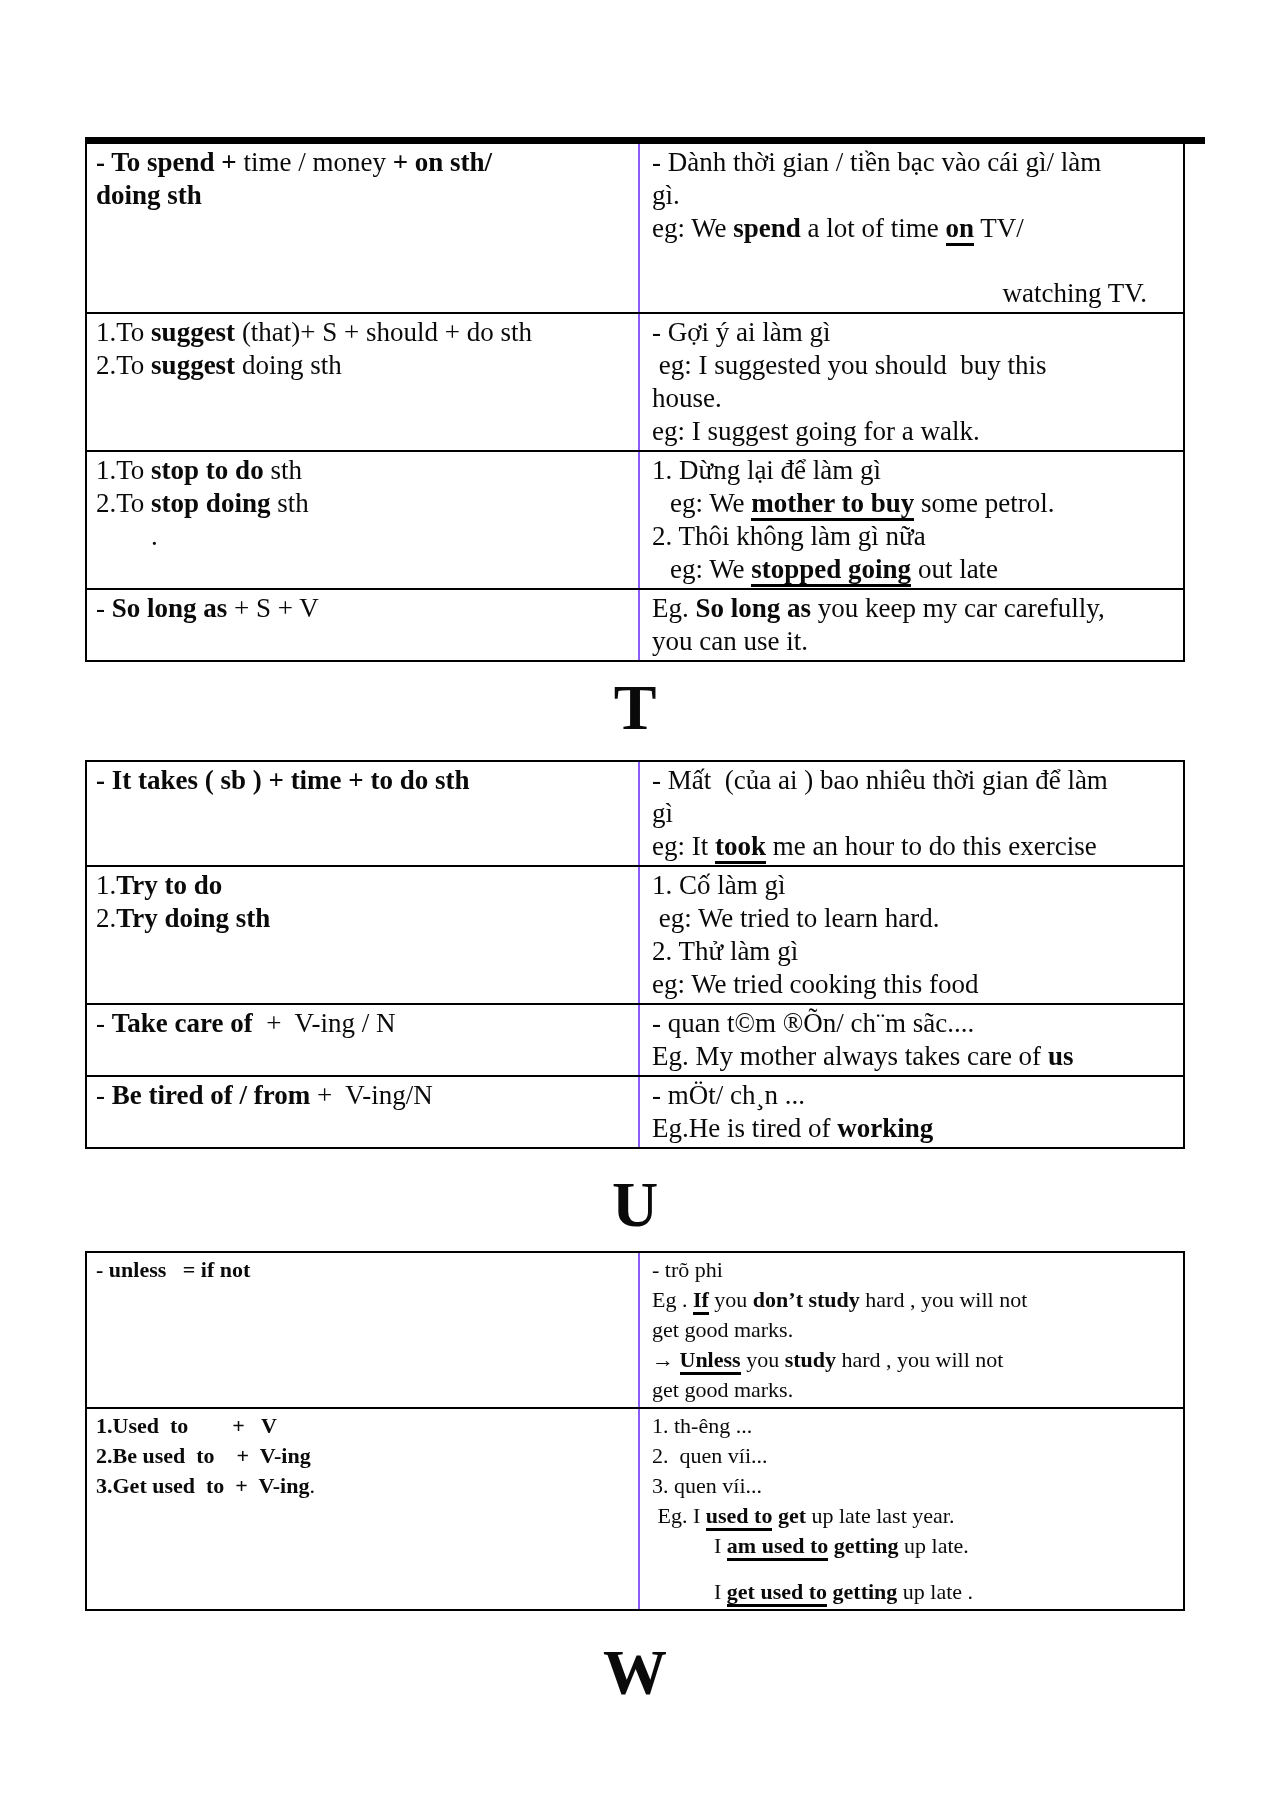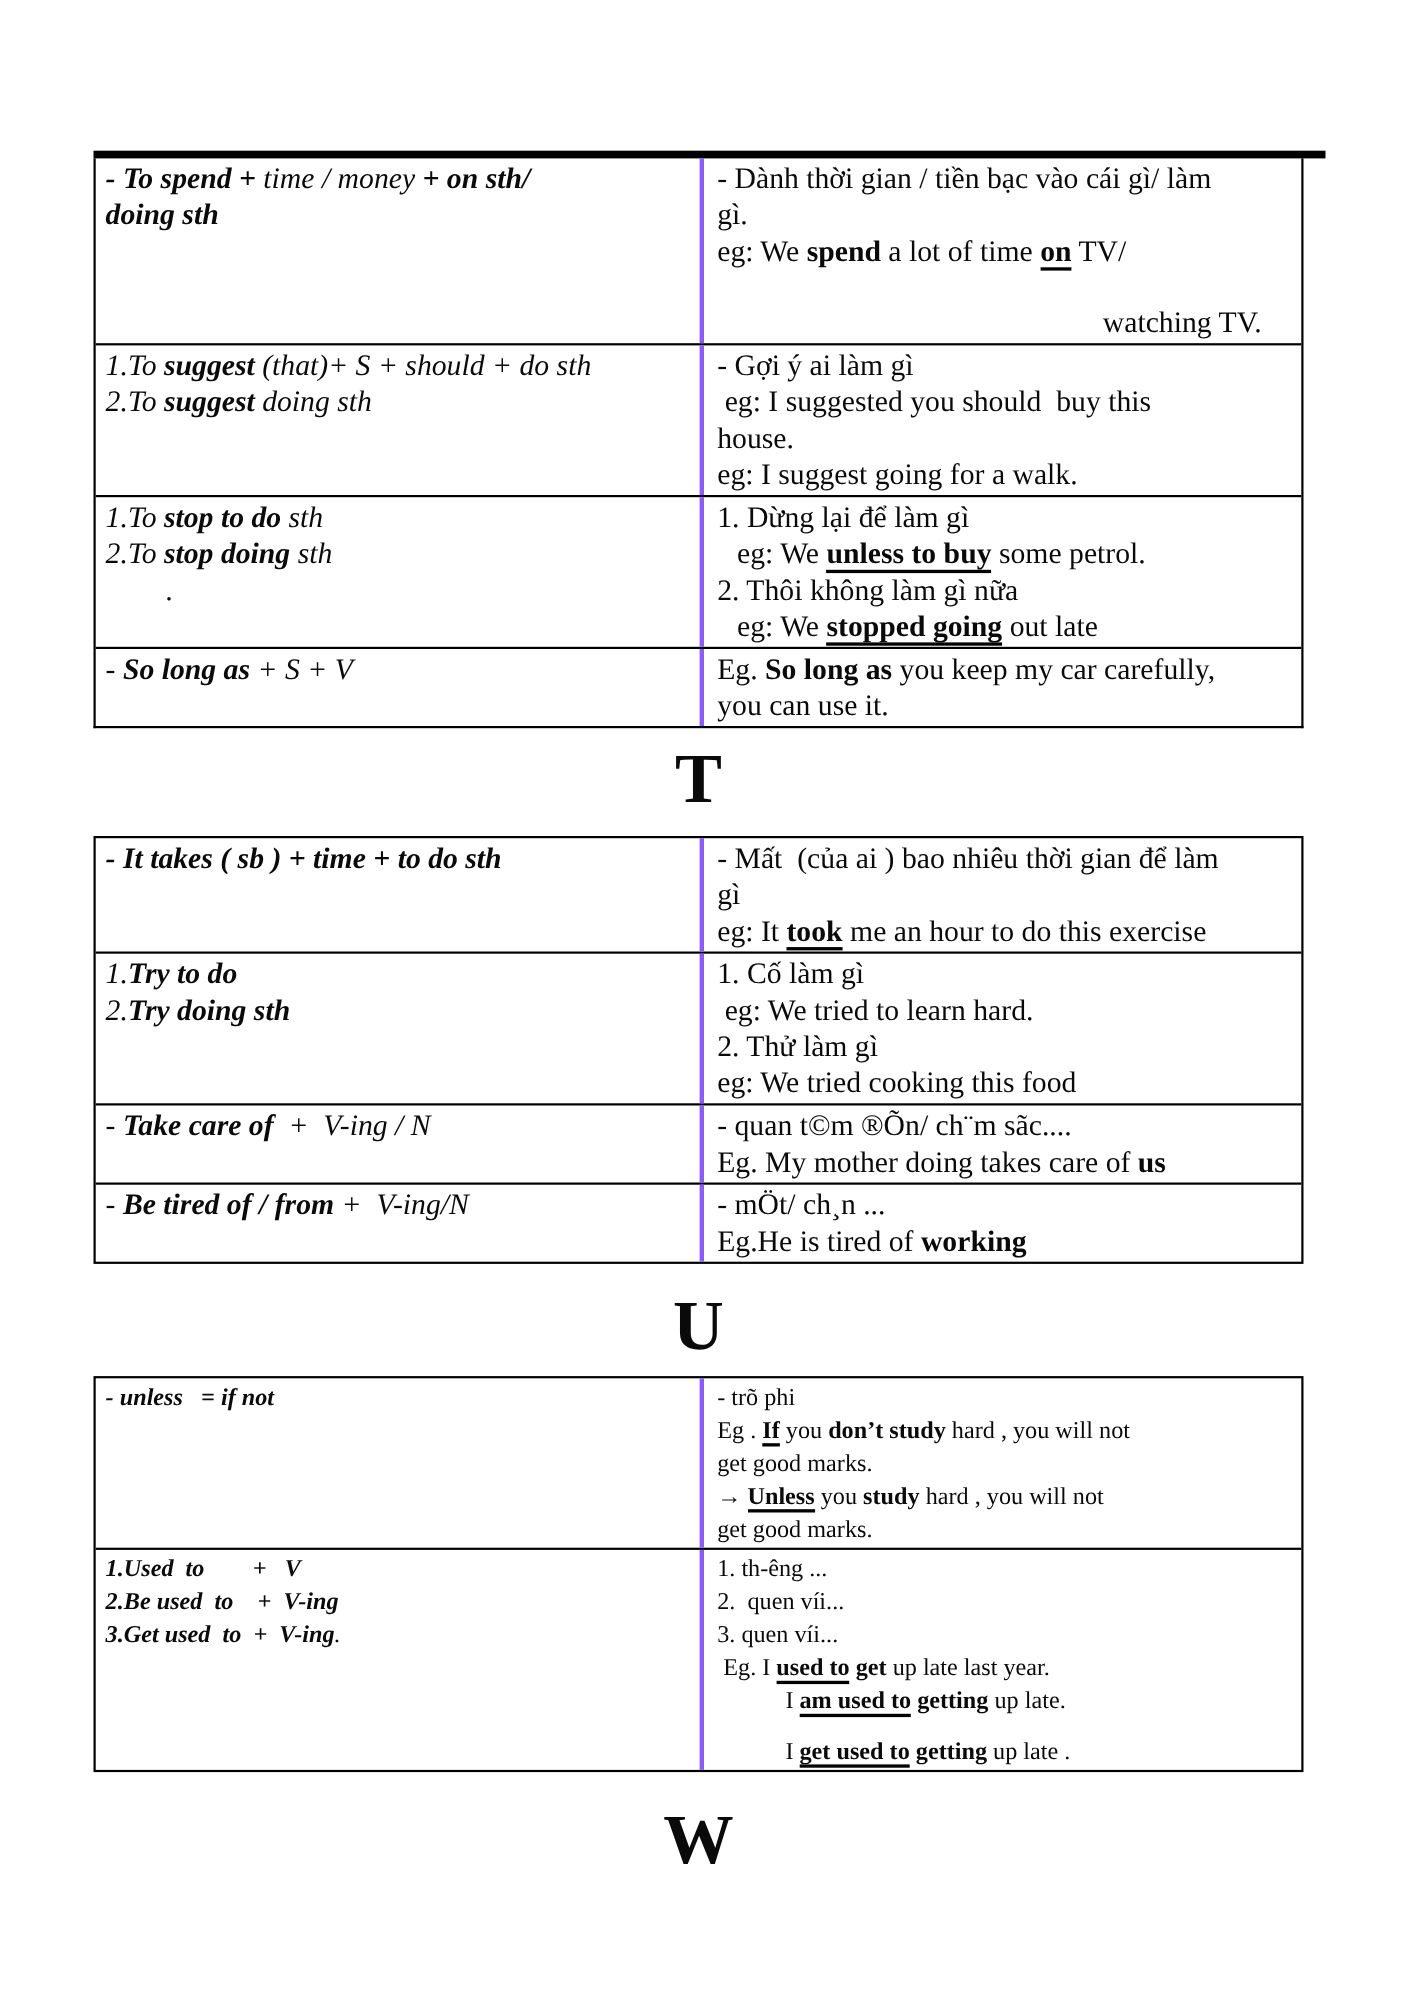--- a/index.html
+++ b/index.html
@@ -34,22 +34,21 @@
   .gtable.compact {
     font-size: 22px;
     line-height: 30px;
   }
   .trow { display: flex; }
   .trow:not(:last-child) { border-bottom: 2px solid #000; }
   .tcell { box-sizing: border-box; padding: 2px 6px 2px 9px; }
   .tcell.left {
     width: 553px;
     flex: 0 0 553px;
-    border-right: 4px solid #8b5cf6;
-    font-style: italic;
+    border-right: 2px solid #8b5cf6;
   }
   .tcell.right {
     flex: 1 1 auto;
     padding-left: 12px;
     padding-right: 8px;
   }
   .line { white-space: pre-wrap; }
   .line.align-right { text-align: right; padding-right: 28px; margin-top: 32px; }
   .run.b { font-weight: bold; }
   .run.u { border-bottom: 3px solid #000; padding-bottom: 0px; }
@@ -94,21 +93,21 @@
         </div>
       </div>
       <div class="trow" data-name="table-row">
         <div class="tcell left" data-name="structure-cell">
           <div class="line" data-name="text-line"><span class="run" data-name="text-run">1.To </span><span class="run b" data-name="text-run">stop to do</span><span class="run" data-name="text-run"> sth</span></div>
           <div class="line" data-name="text-line"><span class="run" data-name="text-run">2.To </span><span class="run b" data-name="text-run">stop doing</span><span class="run" data-name="text-run"> sth</span></div>
           <div class="line" data-name="text-line" style="padding-left: 55px;"><span class="run" data-name="text-run">.</span></div>
         </div>
         <div class="tcell right" data-name="meaning-cell">
           <div class="line" data-name="text-line"><span class="run" data-name="text-run">1. Dừng lại để làm gì</span></div>
-          <div class="line" data-name="text-line" style="padding-left: 18px;"><span class="run" data-name="text-run">eg: We </span><span class="run b u" data-name="text-run">unless to buy</span><span class="run" data-name="text-run"> some petrol.</span></div>
+          <div class="line" data-name="text-line" style="padding-left: 18px;"><span class="run" data-name="text-run">eg: We </span><span class="run b u" data-name="text-run">mother to buy</span><span class="run" data-name="text-run"> some petrol.</span></div>
           <div class="line" data-name="text-line"><span class="run" data-name="text-run">2. Thôi không làm gì nữa</span></div>
           <div class="line" data-name="text-line" style="padding-left: 18px;"><span class="run" data-name="text-run">eg: We </span><span class="run b u" data-name="text-run">stopped going</span><span class="run" data-name="text-run"> out late</span></div>
         </div>
       </div>
       <div class="trow" data-name="table-row">
         <div class="tcell left" data-name="structure-cell">
           <div class="line" data-name="text-line"><span class="run" data-name="text-run">- </span><span class="run b" data-name="text-run">So long as</span><span class="run" data-name="text-run"> + S + V</span></div>
         </div>
         <div class="tcell right" data-name="meaning-cell">
           <div class="line" data-name="text-line"><span class="run" data-name="text-run">Eg. </span><span class="run b" data-name="text-run">So long as</span><span class="run" data-name="text-run"> you keep my car carefully,</span></div>
@@ -139,21 +138,21 @@
           <div class="line" data-name="text-line"><span class="run" data-name="text-run">2. Thử làm gì</span></div>
           <div class="line" data-name="text-line"><span class="run" data-name="text-run">eg: We tried cooking this food</span></div>
         </div>
       </div>
       <div class="trow" data-name="table-row">
         <div class="tcell left" data-name="structure-cell">
           <div class="line" data-name="text-line"><span class="run" data-name="text-run">- </span><span class="run b" data-name="text-run">Take care of</span><span class="run" data-name="text-run">  +  V-ing / N</span></div>
         </div>
         <div class="tcell right" data-name="meaning-cell">
           <div class="line" data-name="text-line"><span class="run" data-name="text-run">- quan t©m ®Õn/ ch¨m sãc....</span></div>
-          <div class="line" data-name="text-line"><span class="run" data-name="text-run">Eg. My mother doing takes care of </span><span class="run b" data-name="text-run">us</span></div>
+          <div class="line" data-name="text-line"><span class="run" data-name="text-run">Eg. My mother always takes care of </span><span class="run b" data-name="text-run">us</span></div>
         </div>
       </div>
       <div class="trow" data-name="table-row">
         <div class="tcell left" data-name="structure-cell">
           <div class="line" data-name="text-line"><span class="run" data-name="text-run">- </span><span class="run b" data-name="text-run">Be tired of / from</span><span class="run" data-name="text-run"> +  V-ing/N</span></div>
         </div>
         <div class="tcell right" data-name="meaning-cell">
           <div class="line" data-name="text-line"><span class="run" data-name="text-run">- mÖt/ ch¸n ...</span></div>
           <div class="line" data-name="text-line"><span class="run" data-name="text-run">Eg.He is tired of </span><span class="run b" data-name="text-run">working</span></div>
         </div>

